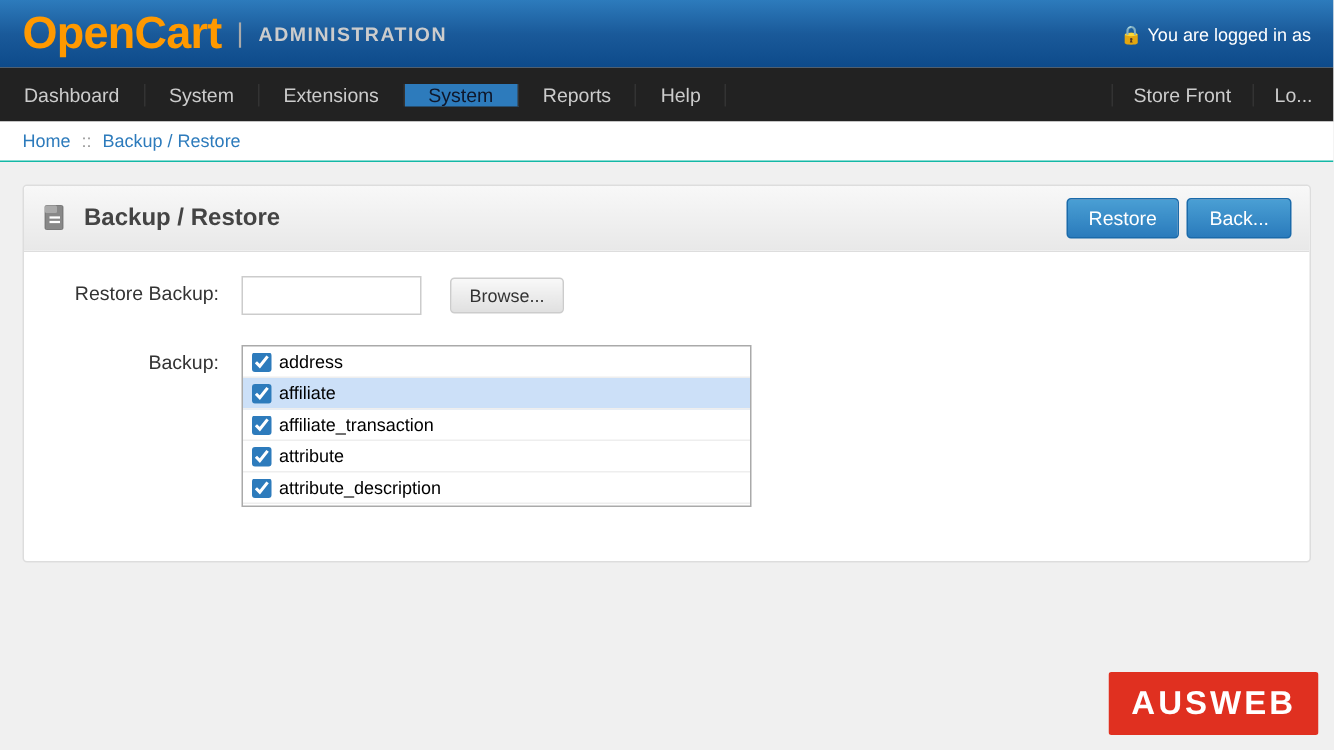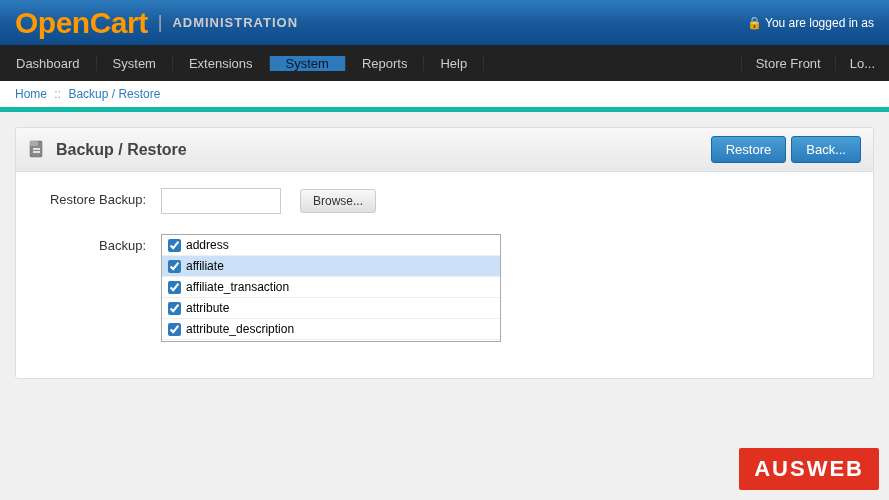--- a/index.html
+++ b/index.html
@@ -70,21 +70,21 @@
       cursor: pointer;
       font-size: 13px;
       border-left: 1px solid #333;
     }
 
     
     #breadcrumb {
       background: #fff;
       padding: 6px 15px;
       font-size: 12px;
-      border-bottom: 5px solid #14b8a6;
+      border-bottom: 1px solid #14b8a6;
     }
     #breadcrumb a { color: #2d7bbc; text-decoration: none; }
     #breadcrumb span { color: #999; margin: 0 4px; }
 
     
     #main {
       background: #f0f0f0;
       padding: 15px;
       height: calc(500px - 45px - 36px - 28px);
     }

